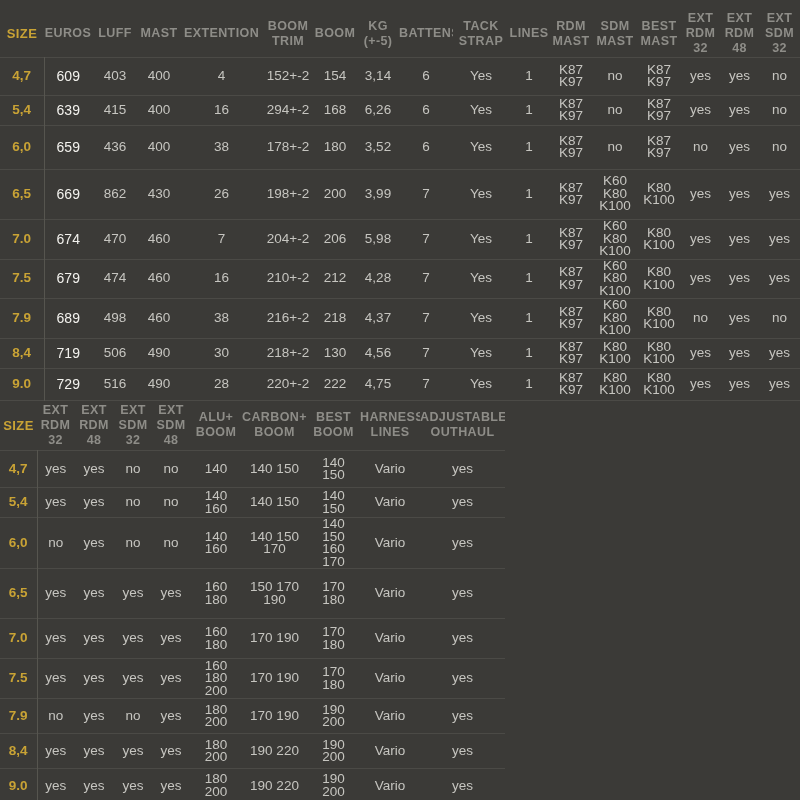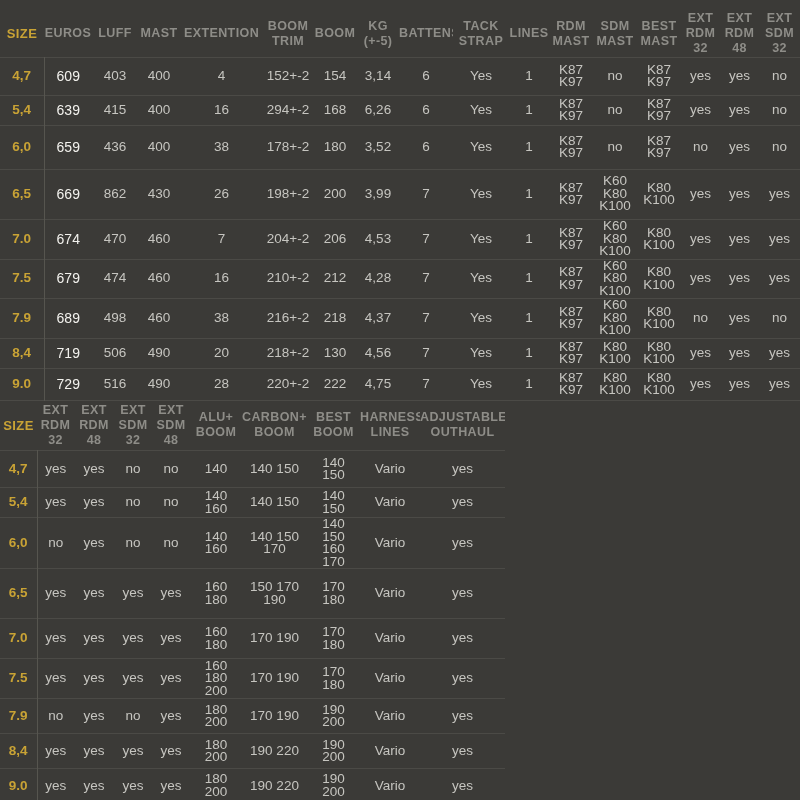--- a/index.html
+++ b/index.html
@@ -206,21 +206,21 @@
           <td>yes</td>
         </tr>
         <tr style="height: 40px;">
           <td class="size-cell">7.0</td>
           <td class="euros-cell">674</td>
           <td>470</td>
           <td>460</td>
           <td>7</td>
           <td>204+-2</td>
           <td>206</td>
-          <td>4,53</td>
+          <td>5,98</td>
           <td>7</td>
           <td>Yes</td>
           <td>1</td>
           <td>K87
 K97</td>
           <td>K60
 K80
 K100</td>
           <td>K80
 K100</td>
@@ -272,21 +272,21 @@
 K100</td>
           <td>no</td>
           <td>yes</td>
           <td>no</td>
         </tr>
         <tr style="height: 30px;">
           <td class="size-cell">8,4</td>
           <td class="euros-cell">719</td>
           <td>506</td>
           <td>490</td>
-          <td>20</td>
+          <td>30</td>
           <td>218+-2</td>
           <td>130</td>
           <td>4,56</td>
           <td>7</td>
           <td>Yes</td>
           <td>1</td>
           <td>K87
 K97</td>
           <td>K80
 K100</td>

